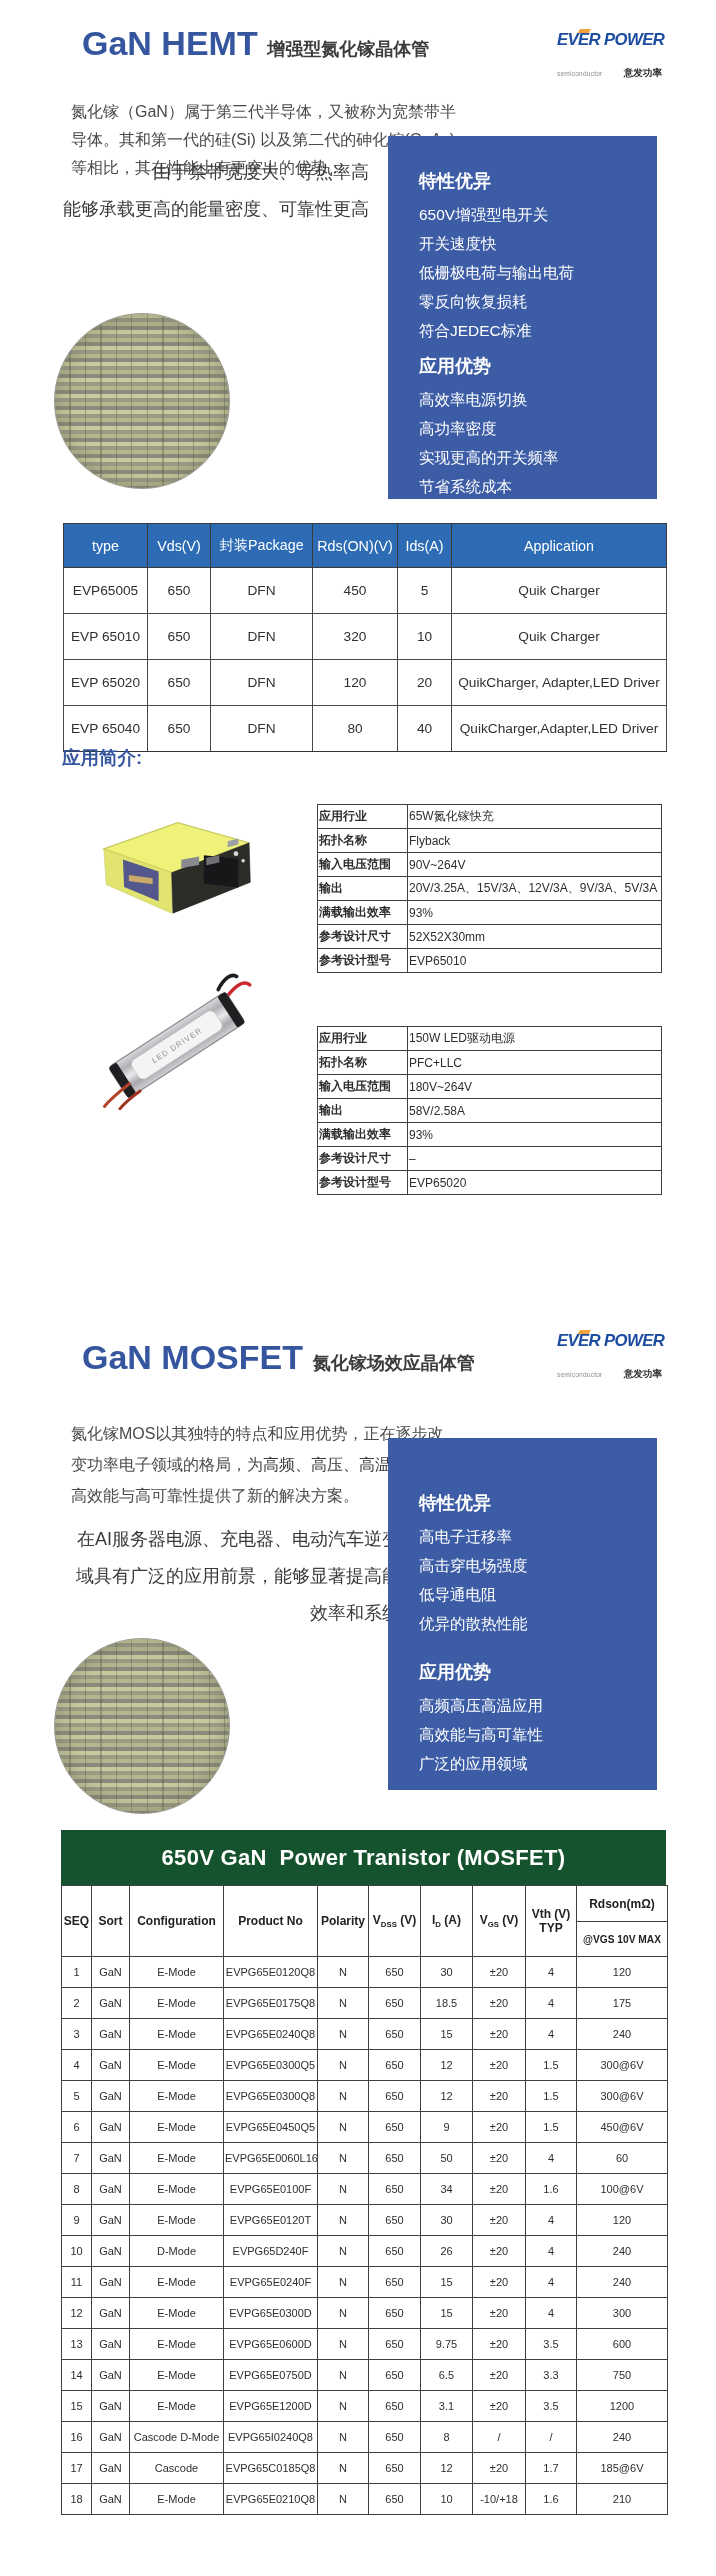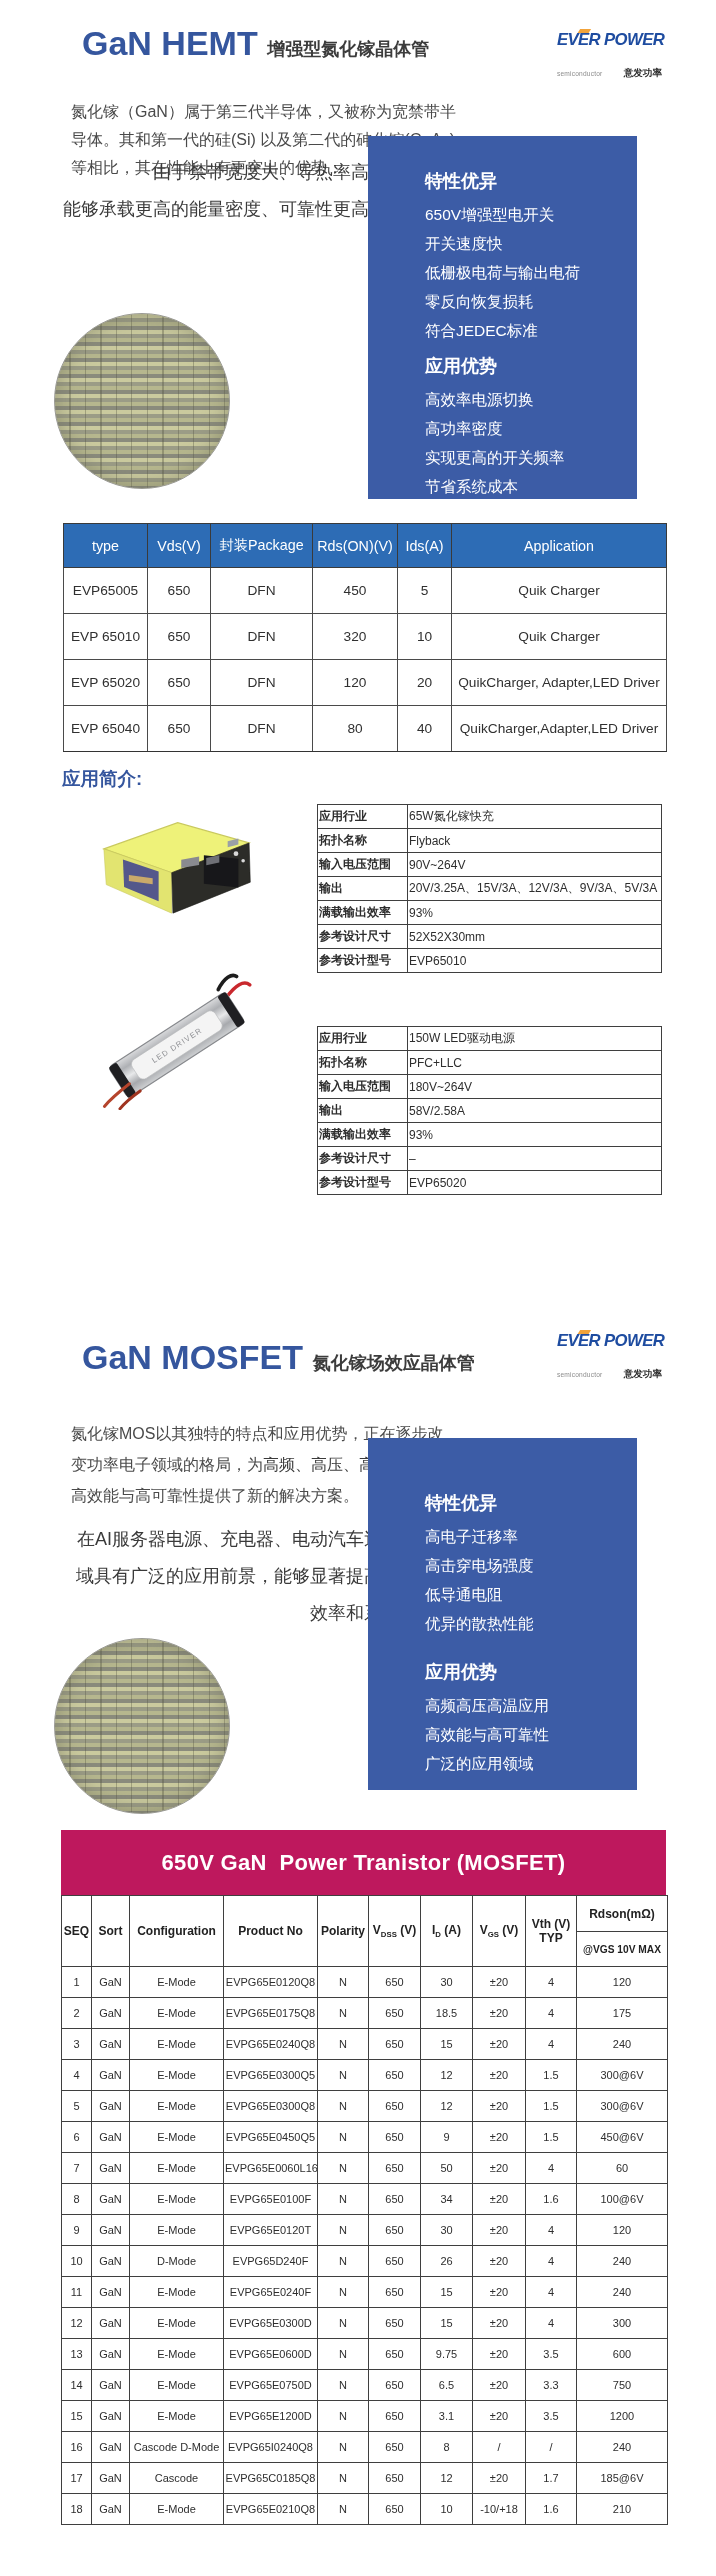--- a/index.html
+++ b/index.html
@@ -35,53 +35,53 @@
   
   .wafer{position:absolute;width:174px;height:174px;border-radius:50%;
     background:
       repeating-linear-gradient(90deg, rgba(70,70,55,0) 0 14.3px, rgba(80,80,62,.35) 14.3px 15.5px),
       repeating-linear-gradient(180deg,#caca9e 0 4.2px,#9b9c86 4.2px 8.4px,#b6b78e 8.4px 12.5px,#8a8b7c 12.5px 16px);
     border:1.2px solid #9a9a94;box-shadow:inset 0 0 21px rgba(110,110,90,.55);}
   .wafer.w1{left:54px;top:313px;}
   .wafer.w2{left:54px;top:1638px;}
 
   
-  .feature-box{position:absolute;left:368px;width:269px;background:#3C5CA6;color:#ffffff;box-sizing:border-box;padding-left:57px;}
+  .feature-box{position:absolute;left:388px;width:269px;background:#3C5CA6;color:#ffffff;box-sizing:border-box;padding-left:31px;}
   .feature-box.box1{top:136px;height:363px;padding-top:33px;}
   .feature-box.box2{top:1438px;height:352px;padding-top:53px;}
   .fb-title{font-size:18px;font-weight:700;margin:0 0 7.2px 0;}
   .feature-box ul{list-style:none;margin:0;padding:0;font-size:15.5px;line-height:29px;font-weight:400;}
   .feature-box.box1 .fb-title.t2{margin-top:8.4px;}
   .feature-box.box2 .fb-title.t2{margin-top:21.5px;}
 
   
   table{border-collapse:collapse;table-layout:fixed;}
   .hemt-table{position:absolute;left:63px;top:523px;width:603px;}
   .hemt-table th{background:#2D6CB5;color:#ffffff;font-size:14.3px;font-weight:400;border:0.6px solid #3a3a3a;}
   .hemt-table thead tr{height:44px;}
   .hemt-table tbody tr{height:46px;}
   .hemt-table td{border:0.6px solid #4a4a4a;border-top-width:1.2px;font-size:13.7px;color:#303030;text-align:center;white-space:nowrap;overflow:hidden;}
   .hemt-table,.hemt-table tr:last-child td{border-bottom:1.2px solid #333;}
   .hemt-table{border:1.2px solid #333;}
 
   
-  .app-heading{position:absolute;left:62px;top:766px;font-size:18.5px;font-weight:700;color:#35569E;}
+  .app-heading{position:absolute;left:62px;top:745px;font-size:18.5px;font-weight:700;color:#35569E;}
   .spec-table{position:absolute;left:317px;width:344px;border:1.2px solid #3f3f3f;}
   .spec-table.t1{top:804px;}
   .spec-table.t2{top:1026px;}
   .spec-table tr{height:24px;}
   .spec-table td{border:0.9px solid #3f3f3f;font-size:12px;color:#2e2e2e;text-align:left;white-space:nowrap;overflow:hidden;}
   .spec-table td.lbl{font-weight:700;}
   .photo{position:absolute;}
   .photo.p1{left:87px;top:812px;}
   .photo.p2{left:90px;top:967px;}
 
   
   .mtable-wrap{position:absolute;left:61px;top:1830px;width:605px;}
-  .mtable-title{height:65px;background:#be185d;color:#ffffff;font-size:22px;font-weight:700;
+  .mtable-title{height:55px;background:#14532d;color:#ffffff;font-size:22px;font-weight:700;
                 display:flex;align-items:center;justify-content:center;letter-spacing:0.3px;white-space:pre;}
   .mosfet-table{width:605px;border:1.2px solid #3a3a3a;}
   .mosfet-table th{font-size:12px;font-weight:700;color:#222;border:0.6px solid #3f3f3f;background:#fff;}
   .mosfet-table thead tr.r1{height:36px;}
   .mosfet-table thead tr.r2{height:35px;}
   .mosfet-table th.pre{white-space:pre-line;}
   .mosfet-table th sub{font-size:7.8px;}
   .mosfet-table th.rdson-bottom{font-size:10.2px;}
   .mosfet-table tbody tr{height:31px;}
   .mosfet-table td{border:0.6px solid #3f3f3f;border-top-width:1.2px;font-size:11px;color:#2e2e2e;text-align:center;white-space:nowrap;overflow:hidden;}

